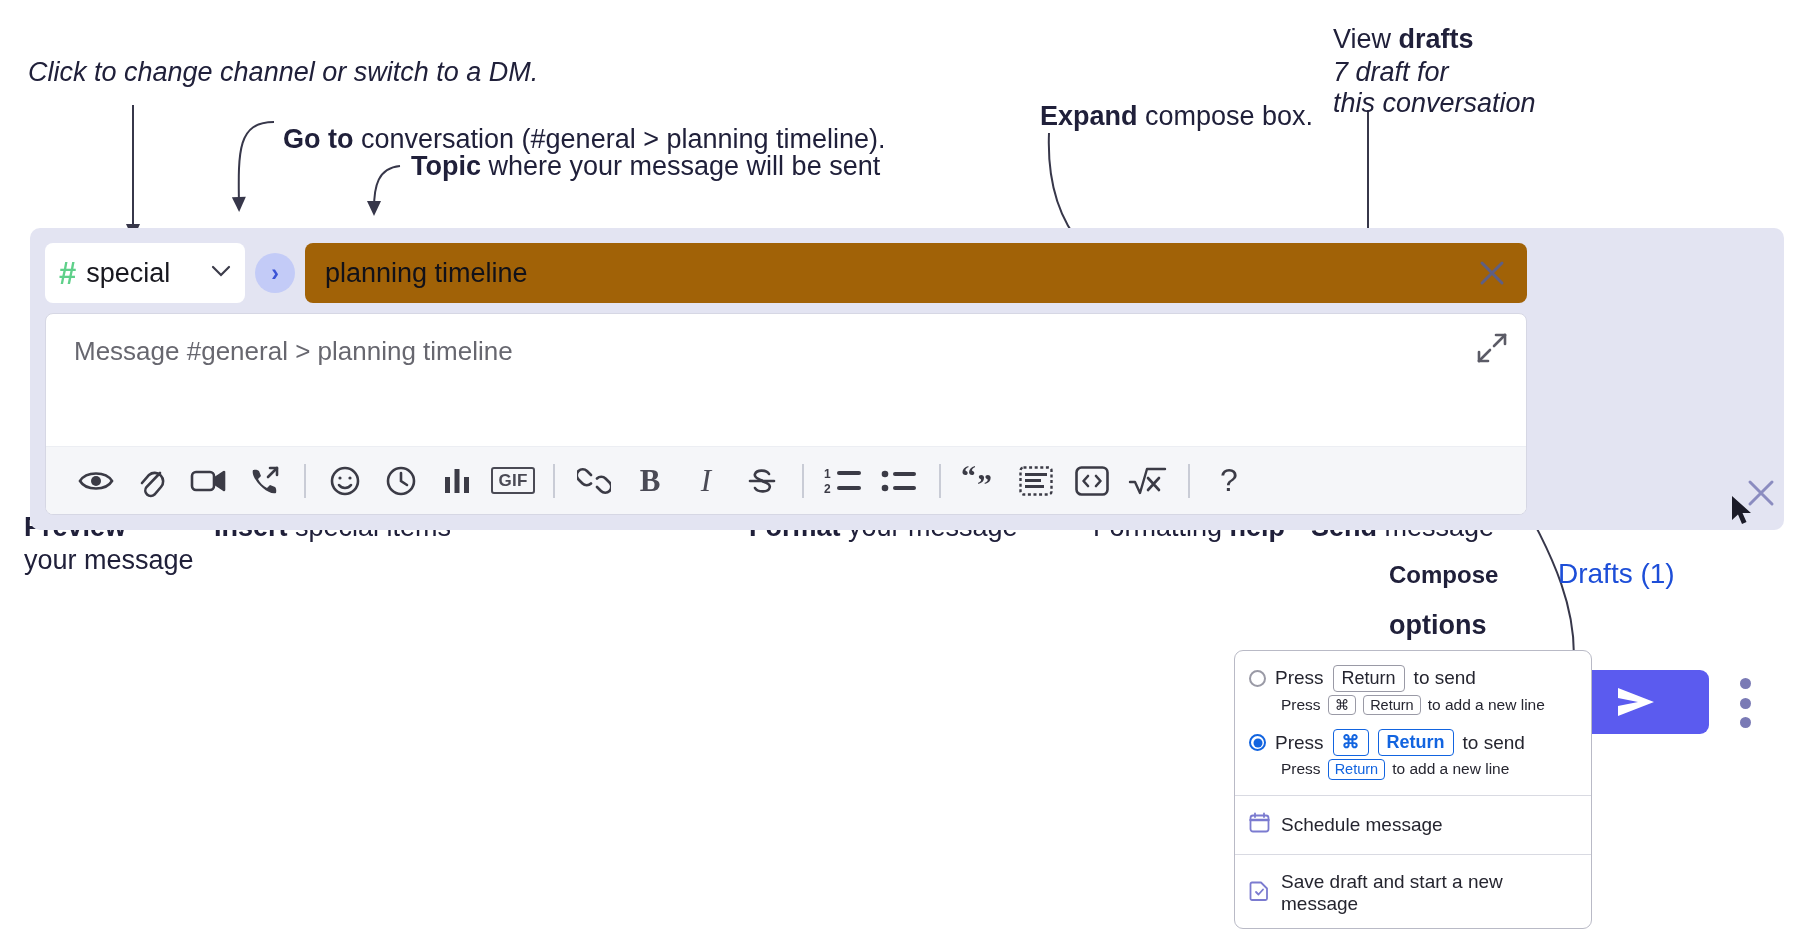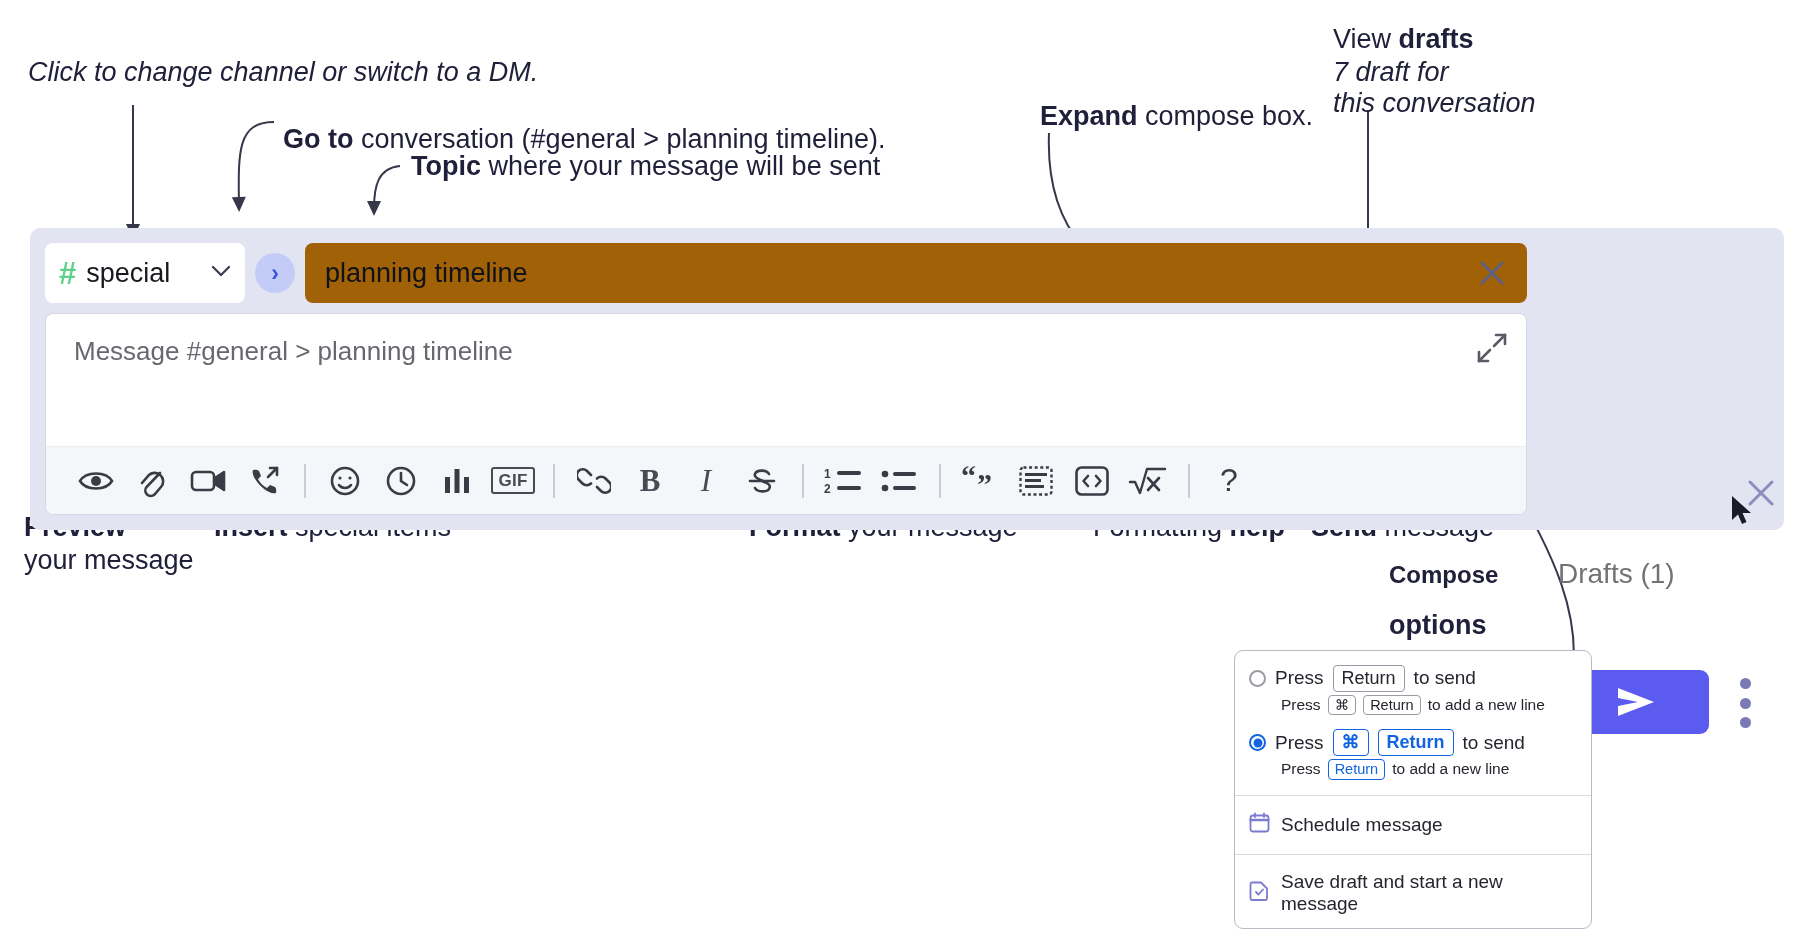--- a/index.html
+++ b/index.html
@@ -114,21 +114,21 @@
     font-size:17px;font-weight:700;letter-spacing:.3px;
     padding:3px 5px;line-height:1;font-family:"Liberation Sans",sans-serif;
   }
   .qmark{font-size:32px;font-weight:400;color:#3b3b46;}
   .boldB{font-size:31px;font-weight:700;font-family:"Liberation Serif",serif;}
   .italI{font-size:31px;font-style:italic;font-family:"Liberation Serif",serif;}
 
   
   #drafts-link{
     position:absolute;left:1528px;top:330px;
-    font-size:28px;color:#737373;cursor:pointer;
+    font-size:28px;color:#1d4ed8;cursor:pointer;
   }
   #panel-close{
     position:absolute;left:1714px;top:248px;width:34px;height:34px;cursor:pointer;
   }
   #send-button{
     position:absolute;left:1533px;top:442px;
     width:146px;height:64px;border-radius:9px;
     background:#5b5bef;
     display:flex;align-items:center;justify-content:center;
     cursor:pointer;

